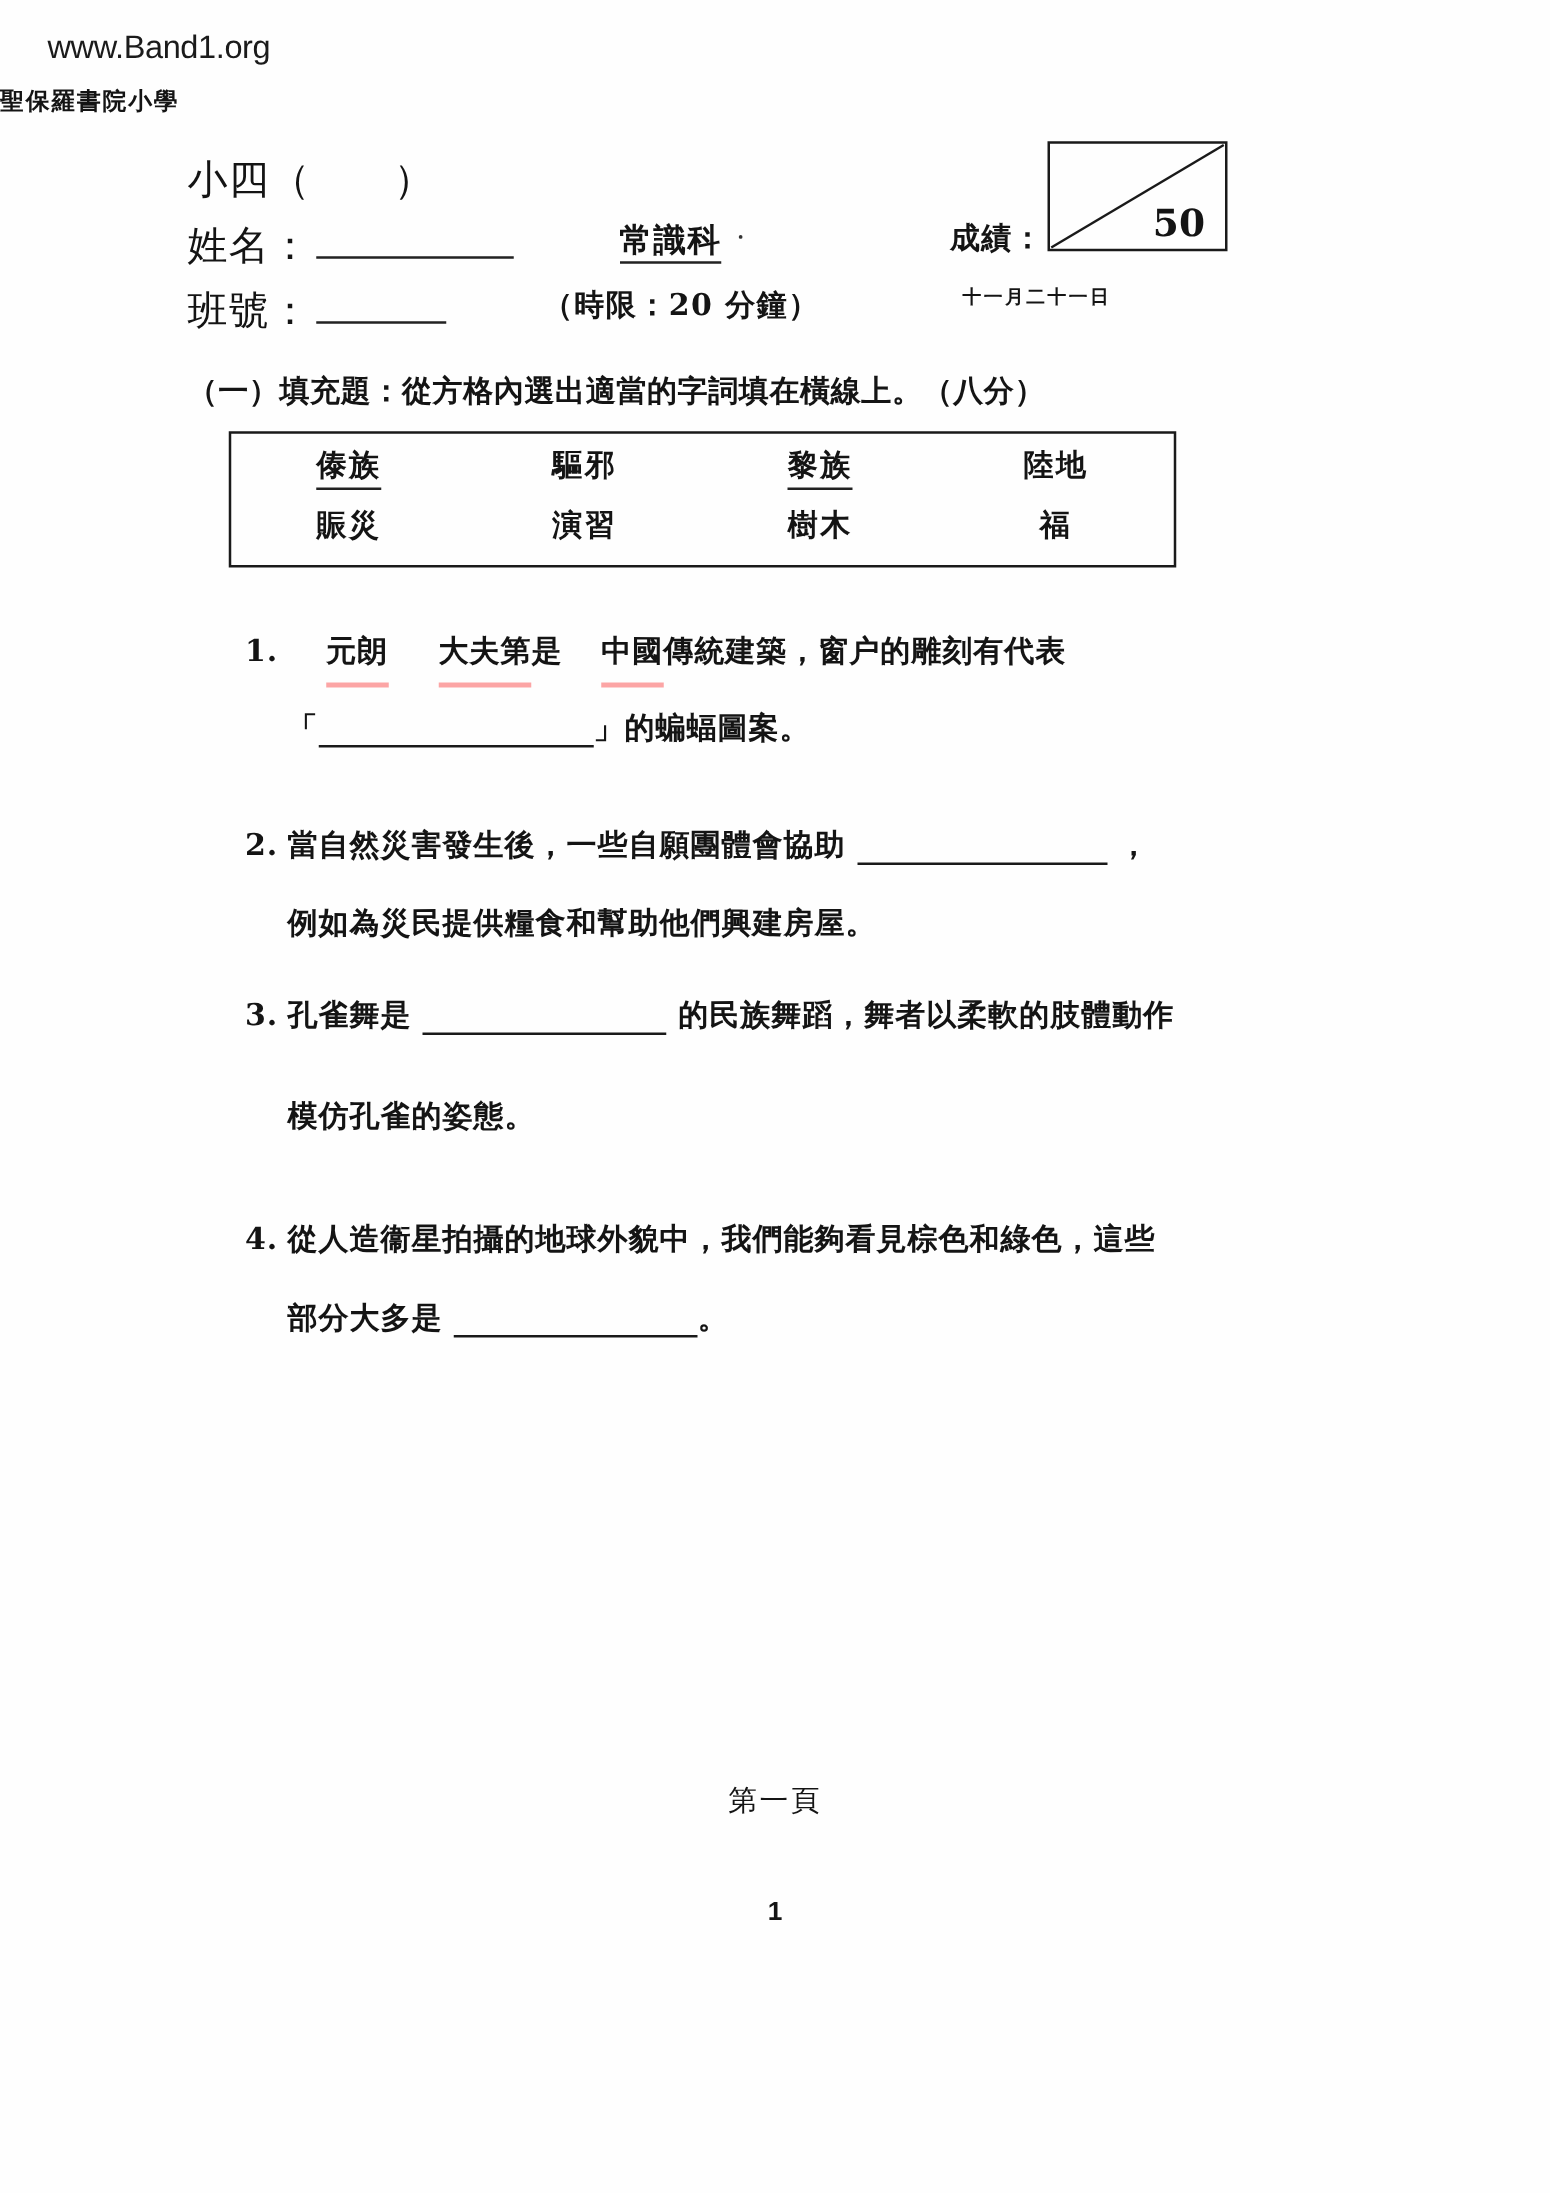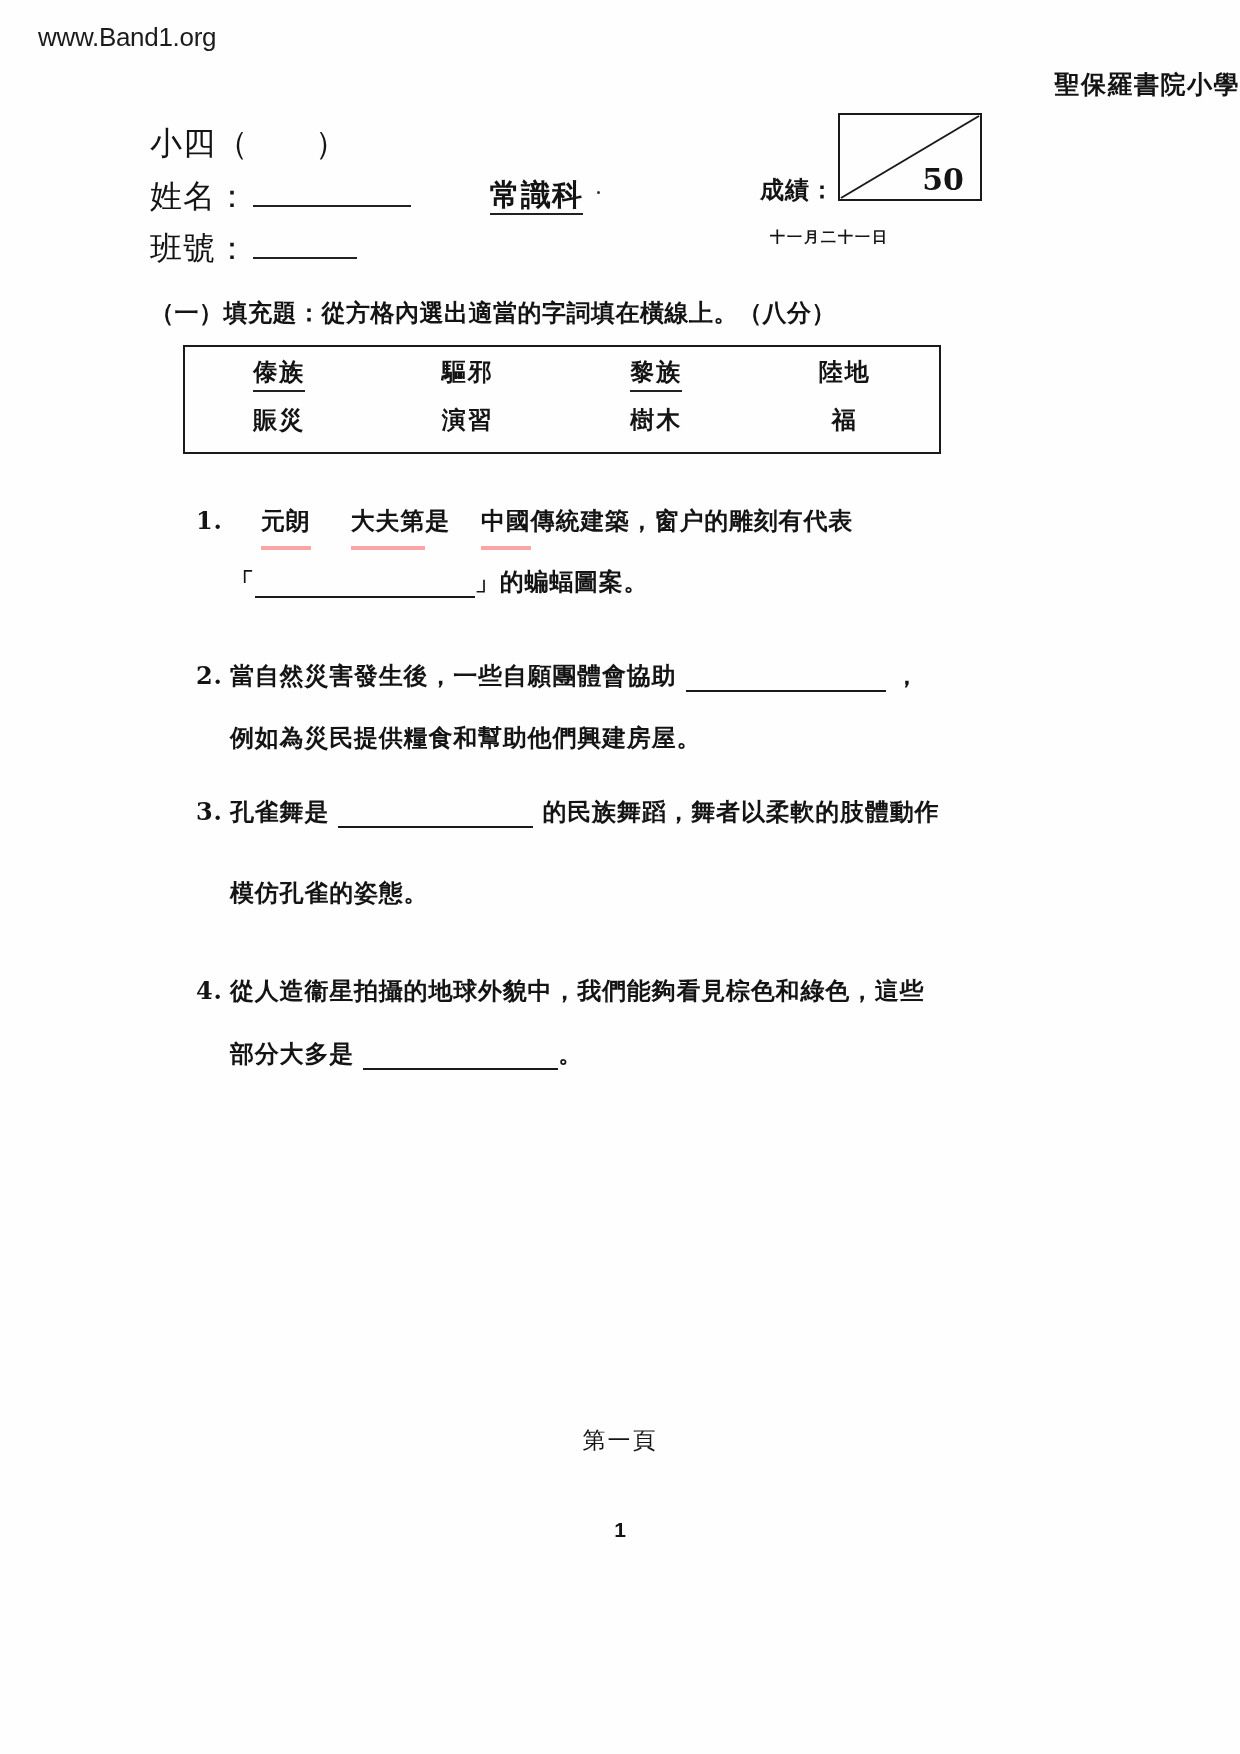--- a/index.html
+++ b/index.html
@@ -32,22 +32,22 @@
     letter-spacing: -0.3px;
     color: #1b1b1b;
   }
 
   
   .school-title {
     position: absolute;
     left: 0;
     right: 0;
     top: 68px;
-    text-align: right;
-    font-size: 25px;
+    text-align: left;
+    font-size: 19px;
     font-weight: 700;
     letter-spacing: 1.5px;
   }
 
   .hdr-row {
     position: absolute;
     display: flex;
     align-items: baseline;
   }
 
@@ -72,21 +72,21 @@
   .bl-name { width: 158px; margin-left: 4px; }
   .bl-num  { width: 104px; margin-left: 4px; }
 
   .center-col {
     position: absolute;
     text-align: center;
     font-weight: 700;
     letter-spacing: 1.2px;
   }
   .exam-title { left: 330px; top: 122px; width: 430px; font-size: 25px; }
-  .subject    { left: 330px; top: 175px; width: 430px; font-size: 30px; }
+  .subject    { left: 330px; top: 175px; width: 430px; font-size: 26px; }
   .subject span.u { border-bottom: 2px solid #222; padding-bottom: 1px; }
   .dotmark {
     display: inline-block;
     width: 3px; height: 3px;
     background: #333;
     border-radius: 50%;
     vertical-align: super;
     margin-left: 14px;
   }
   .timelimit  { left: 330px; top: 228px; width: 430px; font-size: 24px; }
@@ -246,20 +246,21 @@
   <div class="hdr-row r3">
     <span class="lbl">班號：</span>
     <span class="blank-line bl-num"></span>
   </div>
 
 
   <div class="center-col subject">
     <span class="u">常識科</span><span class="dotmark"></span>
   </div>
 
+  <div class="center-col timelimit">（時限：20 分鐘）</div>
 
   <div class="score-label">成績：</div>
 
   <div class="score-box">
     <svg class="diag" viewBox="0 0 140 84" preserveAspectRatio="none">
       <line x1="1" y1="83" x2="139" y2="1" stroke="#1a1a1a" stroke-width="2"></line>
     </svg>
     <span class="score-value">50</span>
   </div>
 

